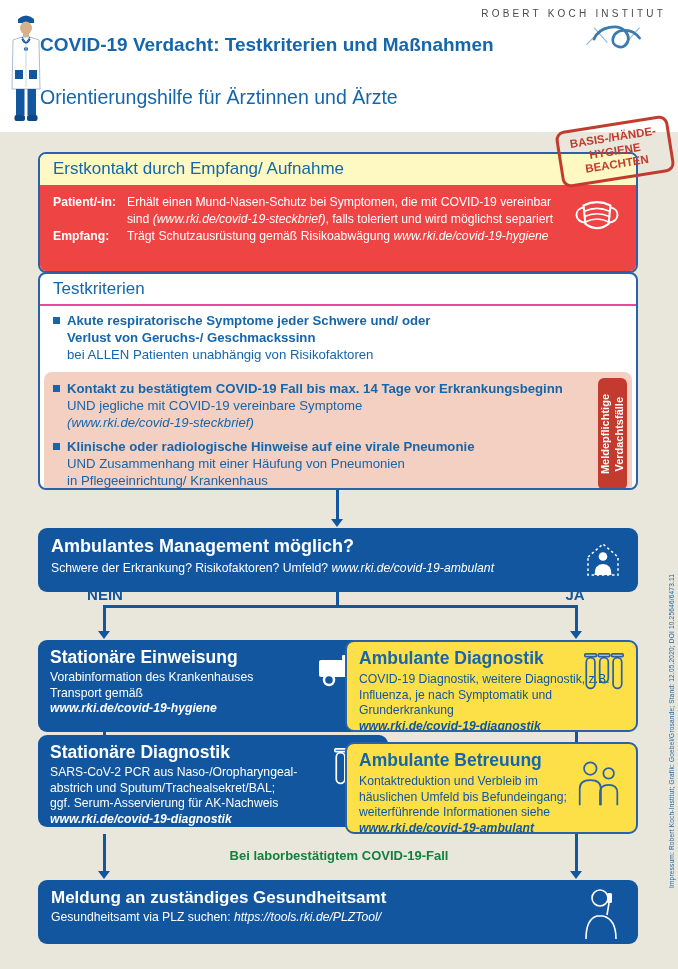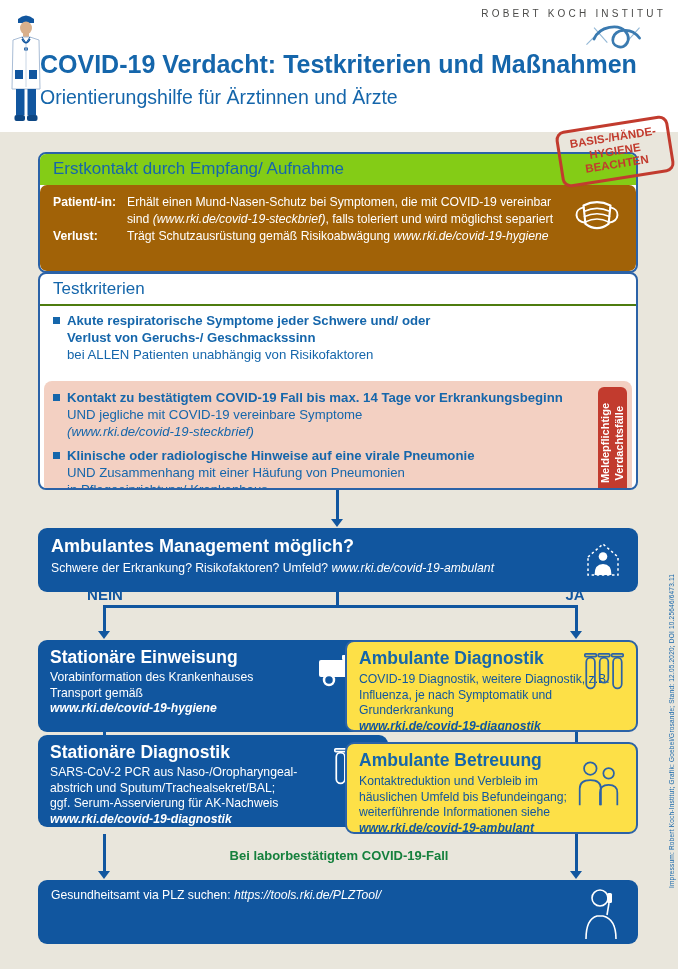--- a/index.html
+++ b/index.html
@@ -4,46 +4,46 @@
 <style>
   html,body{margin:0;padding:0;}
   #page{position:relative;width:678px;height:969px;background:#ffffff;
         font-family:"Liberation Sans",sans-serif;overflow:hidden;}
   .bg-beige{position:absolute;left:0;top:132px;right:0;bottom:0;background:#e9e6dc;}
 
   
   .doctor{position:absolute;left:5px;top:12px;}
   .org{position:absolute;top:8px;right:12px;font-size:10px;letter-spacing:3.2px;color:#4b4b49;}
   .logo{position:absolute;top:20px;right:34px;}
-  .title{position:absolute;left:40px;top:50px;font-size:25px;font-weight:bold;color:#1566ab;}
+  .title{position:absolute;left:40px;top:34px;font-size:19px;font-weight:bold;color:#1566ab;}
   .subtitle{position:absolute;left:40px;top:86px;font-size:19.5px;color:#1566ab;}
   .stamp{position:absolute;top:123px;right:6px;width:100px;transform:rotate(-9deg);
          border:3px solid #c23b2e;border-radius:9px;color:#c23b2e;font-weight:bold;
          font-size:11.5px;line-height:1.18;text-align:center;padding:5px 4px;z-index:6;}
 
   
   .bluebox{position:absolute;background:#11569f;border-radius:9px;color:#fff;box-sizing:border-box;overflow:hidden;}
   .whitebox{position:absolute;background:#fff;border:2px solid #2b62a7;border-radius:8px;box-sizing:border-box;overflow:hidden;}
   .lightbox{position:absolute;background:#fde047;border:2px solid #2b62a7;border-radius:9px;color:#11569f;box-sizing:border-box;overflow:hidden;}
   .it{font-style:italic;}
   .b{font-weight:bold;}
   .link{cursor:pointer;}
 
   
   .box-erst{left:38px;top:152px;width:600px;background:#fff;z-index:2;}
-  .box-head{padding:5px 13px 6px;font-size:17px;color:#1566ab;background:#84cc16;}
-  .box-body-blue{background:#a16207;color:#fff;padding:9px 78px 9px 13px;position:relative;min-height:68px;border-radius:7px;}
+  .box-head{padding:5px 13px 6px;font-size:17px;color:#1566ab;background:#fef9c3;}
+  .box-body-blue{background:#ef4444;color:#fff;padding:9px 78px 9px 13px;position:relative;min-height:68px;}
   .info-row{display:grid;grid-template-columns:74px 1fr;font-size:12.2px;line-height:17px;}
   .info-label{font-weight:bold;}
   .icon-abs{position:absolute;}
 
   
   .box-test{left:38px;top:272px;width:600px;height:218px;display:flex;flex-direction:column;}
-  .test-head{padding:5px 13px;font-size:17px;color:#1566ab;border-bottom:2px solid #4d7c0f;}
-  .bullets-white{padding:6px 13px 18px;}
+  .test-head{padding:5px 13px;font-size:17px;color:#1566ab;border-bottom:2px solid #ec4899;}
+  .bullets-white{padding:6px 13px 9px;}
   .bullet{display:flex;}
   .sq{width:7px;height:7px;background:#1566ab;margin:5px 7px 0 0;flex:none;}
   .btext{color:#1566ab;font-size:13.2px;line-height:17px;}
   .pink{flex:1;margin:0 4px 4px;background:#f3d0c2;border-radius:8px;padding:8px 32px 6px 9px;position:relative;}
   .pink .bullet{margin-bottom:7px;}
   .side-tab{position:absolute;top:6px;right:5px;width:29px;height:112px;background:#c23b2e;border-radius:6px;
             display:flex;align-items:center;justify-content:center;gap:1px;}
   .side-tab span{writing-mode:vertical-rl;transform:rotate(180deg);color:#fff;font-weight:bold;
                  font-size:11px;line-height:13px;}
 
@@ -114,21 +114,21 @@
   </div>
 
   <div class="whitebox box-erst">
     <div class="box-head">Erstkontakt durch Empfang/ Aufnahme</div>
     <div class="box-body-blue">
       <div class="info-row">
         <span class="info-label">Patient/-in:</span>
         <span><span>Erhält einen Mund-Nasen-Schutz bei Symptomen, die mit COVID-19 vereinbar sind </span><span class="it link">(www.rki.de/covid-19-steckbrief)</span><span>, falls toleriert und wird möglichst separiert</span></span>
       </div>
       <div class="info-row">
-        <span class="info-label">Verlust:</span>
+        <span class="info-label">Empfang:</span>
         <span><span>Trägt Schutzausrüstung gemäß Risikoabwägung </span><span class="it link">www.rki.de/covid-19-hygiene</span></span>
       </div>
       <div class="icon-abs" style="right:12px;top:11px;">
         <svg width="54" height="44" viewBox="0 0 56 44" fill="none" stroke="#ffffff" stroke-width="2.2" stroke-linecap="round" stroke-linejoin="round">
           <path d="M14 9 Q28 2 42 9 L40 28 Q28 37 16 28 Z"></path>
           <path d="M15 15 Q28 9 41 15 M15 20.5 Q28 14.5 41 20.5 M16 26 Q28 20 40 26" stroke-width="1.6"></path>
           <path d="M14 11 C4 13 4 25 16 27 M42 11 C52 13 52 25 40 27" stroke-width="2"></path>
         </svg>
       </div>
     </div>
@@ -271,20 +271,21 @@
   </div>
 
   <div class="cline" style="left:103px;top:834px;width:3px;height:38px;"></div>
   <div class="ahead" style="left:98px;top:871px;"></div>
   <div class="cline" style="left:575px;top:834px;width:3px;height:38px;"></div>
   <div class="ahead" style="left:570px;top:871px;"></div>
 
   <div class="lab-text">Bei laborbestätigtem COVID-19-Fall</div>
 
   <div class="bluebox box-meld">
+    <div class="cb-title" style="font-size:17px;">Meldung an zuständiges Gesundheitsamt</div>
     <div class="mgmt-sub"><span>Gesundheitsamt via PLZ suchen: </span><span class="it link">https://tools.rki.de/PLZTool/</span></div>
     <div class="icon-abs" style="right:16px;top:5px;">
       <svg width="42" height="56" viewBox="0 0 42 56" fill="none" stroke="#ffffff" stroke-width="1.6">
         <circle cx="20" cy="13" r="8"></circle>
         <rect x="27" y="8" width="5" height="10" rx="1.5" fill="#ffffff" stroke="none"></rect>
         <path d="M27 30 L29 18"></path>
         <path d="M6 54 Q6 34 17 31 L23 31 Q36 34 36 54"></path>
       </svg>
     </div>
   </div>

